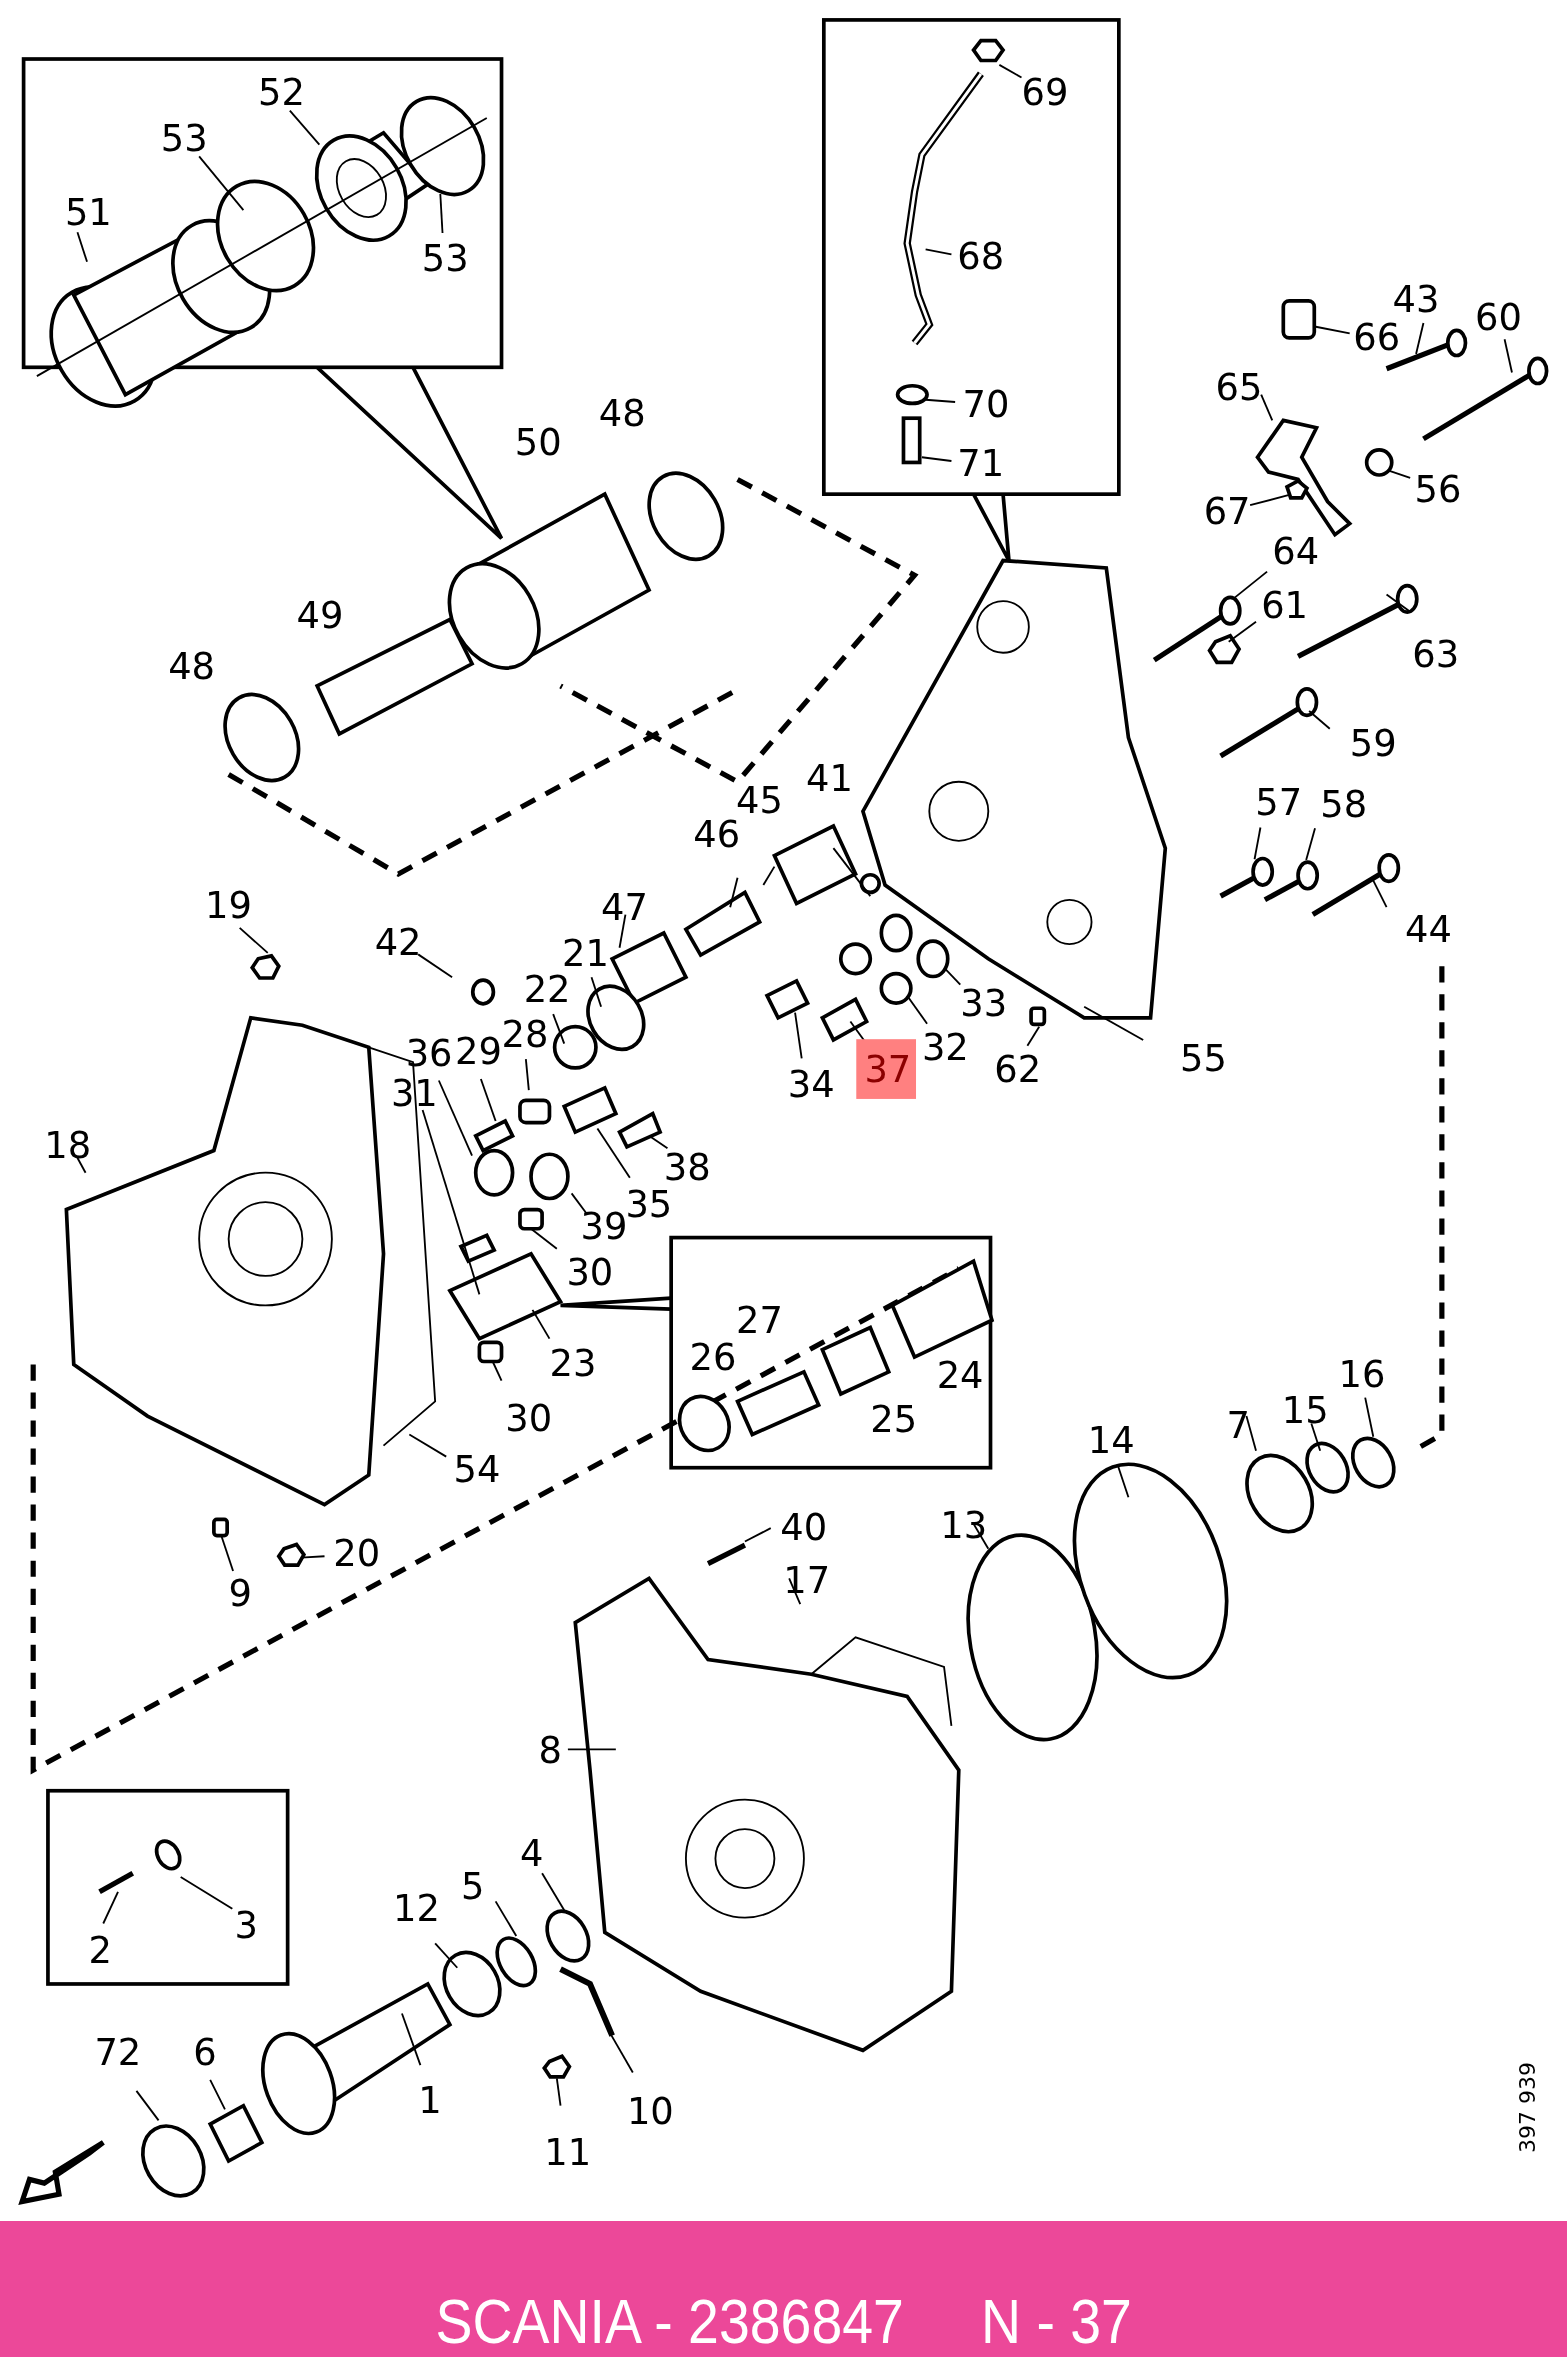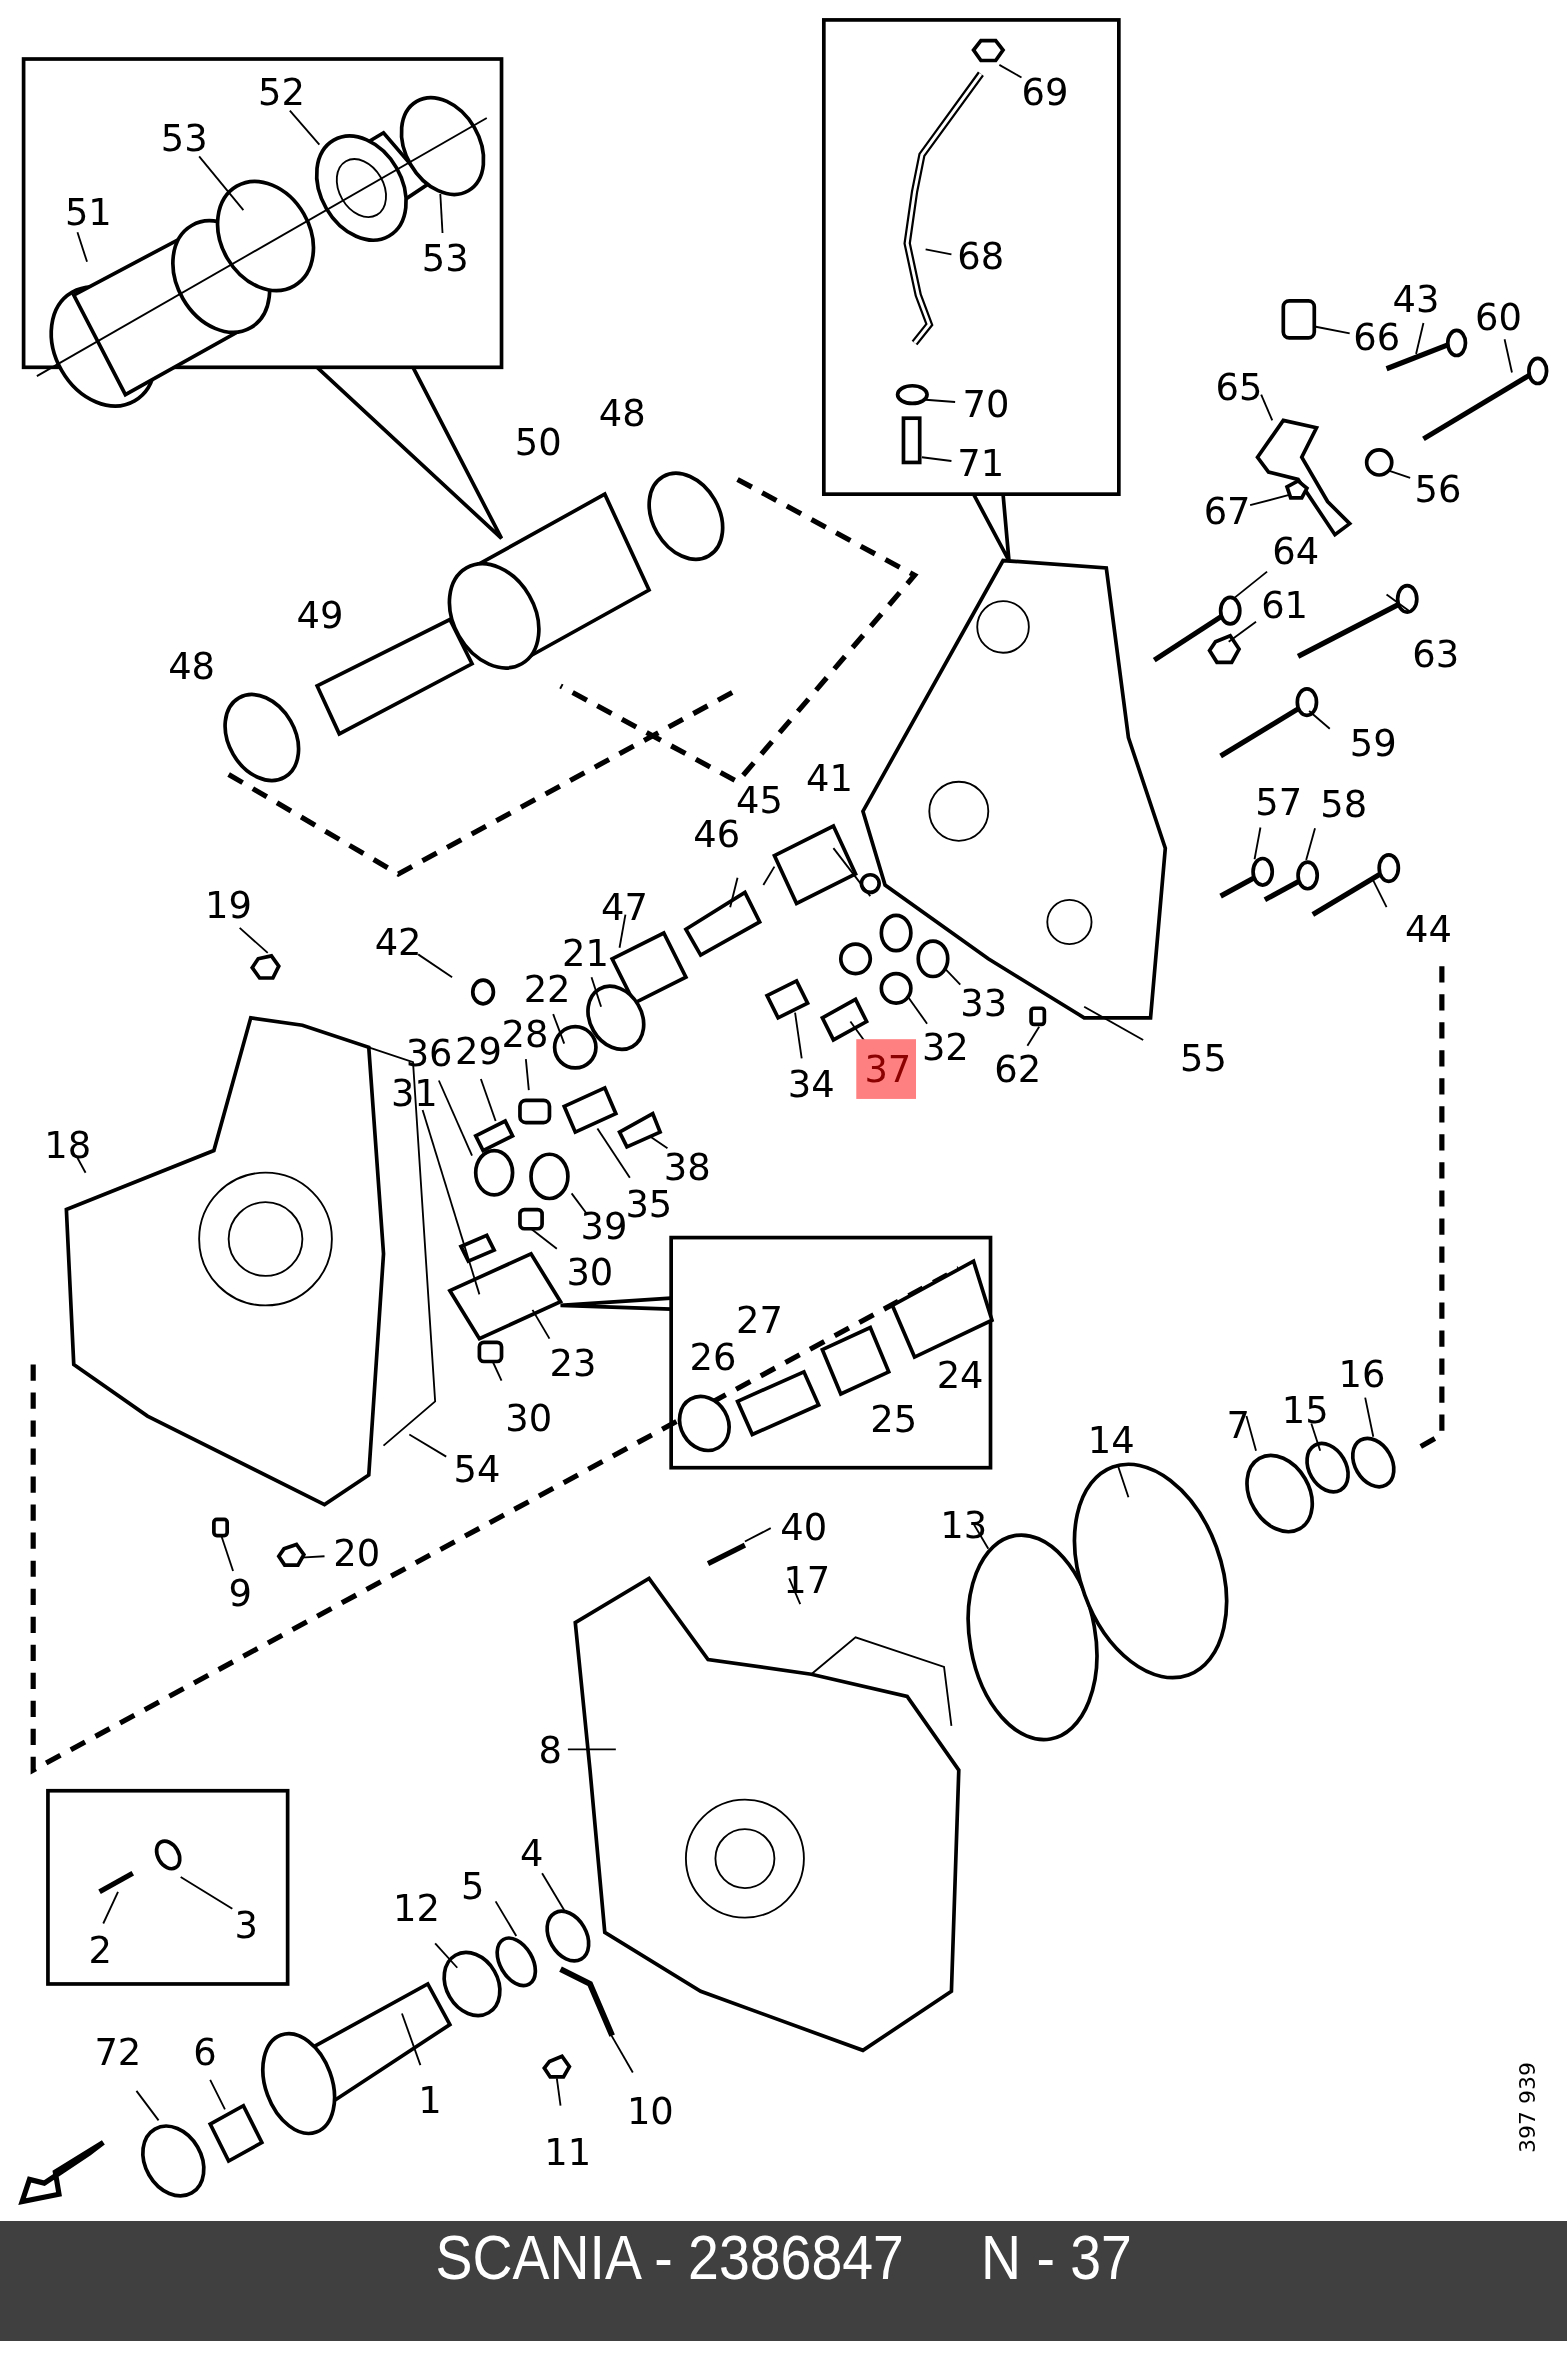--- a/index.html
+++ b/index.html
@@ -5,21 +5,21 @@
   html, body { margin: 0; padding: 0; background: #ffffff; }
   body { width: 1568px; height: 2377px; position: relative; overflow: hidden; font-family: "DejaVu Sans", sans-serif; }
   #diagram { position: absolute; left: 0; top: 0; width: 1568px; height: 2220px; }
   .lbl { font-family: "DejaVu Sans", sans-serif; font-size: 50px; fill: #000; }
   .part { fill: #fff; stroke: #000; stroke-width: 5; }
   .thin { fill: none; stroke: #000; stroke-width: 2.5; }
   .frame { fill: none; stroke: #000; stroke-width: 5; }
   .dash { fill: none; stroke: #000; stroke-width: 7; stroke-dasharray: 22 16; }
   .hl { fill: #ff8080; }
   .hl-text { fill: #8b0000; }
-  #footer { position: absolute; left: 0; top: 2221px; width: 1568px; height: 120px; background: #404040; display: flex; align-items: flex-start; justify-content: center; }
+  #footer { position: absolute; left: 0; top: 2221px; width: 1568px; height: 136px; background: #ec4899; display: flex; align-items: flex-end; justify-content: center; }
   #footer-text { color: #ffffff; font-family: "Liberation Sans", sans-serif; font-size: 63px; white-space: pre; transform: scaleX(0.88); }
   #drawing-no { position: absolute; left: 1515px; top: 2153px; transform: rotate(-90deg); transform-origin: left top; font-family: "DejaVu Sans", sans-serif; font-size: 22px; color: #000; white-space: nowrap; }
 </style>
 </head>
 <body>
 
 <svg id="diagram" viewBox="0 0 2126 3010" xmlns="http://www.w3.org/2000/svg">
 
   <g>
     <rect class="frame" x="32" y="80" width="648" height="418"></rect>

